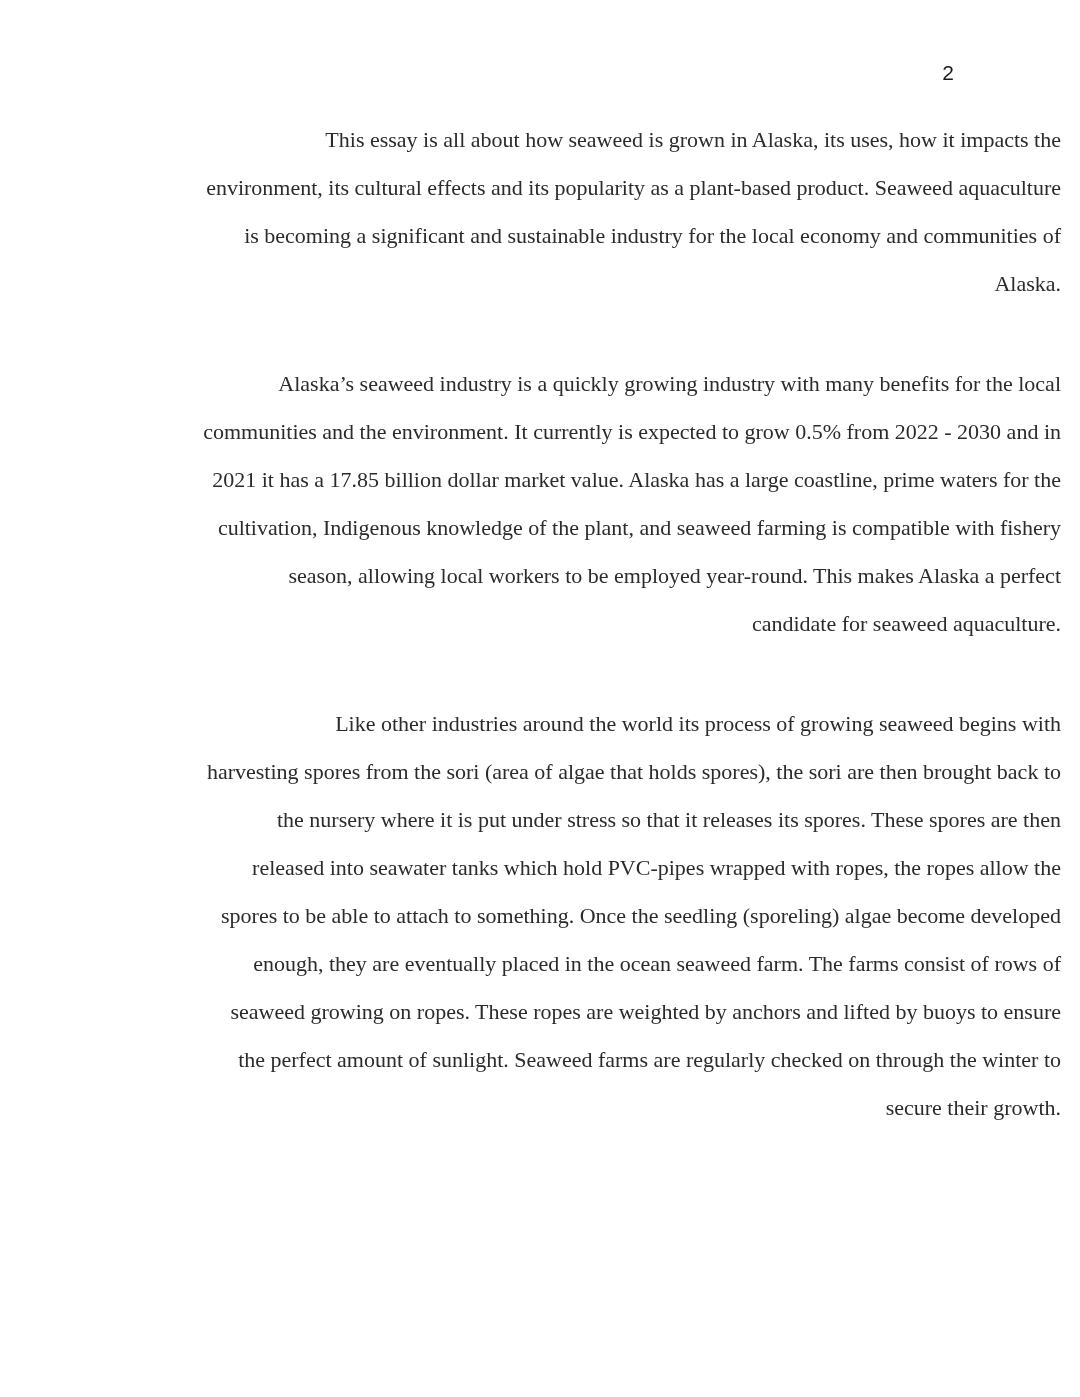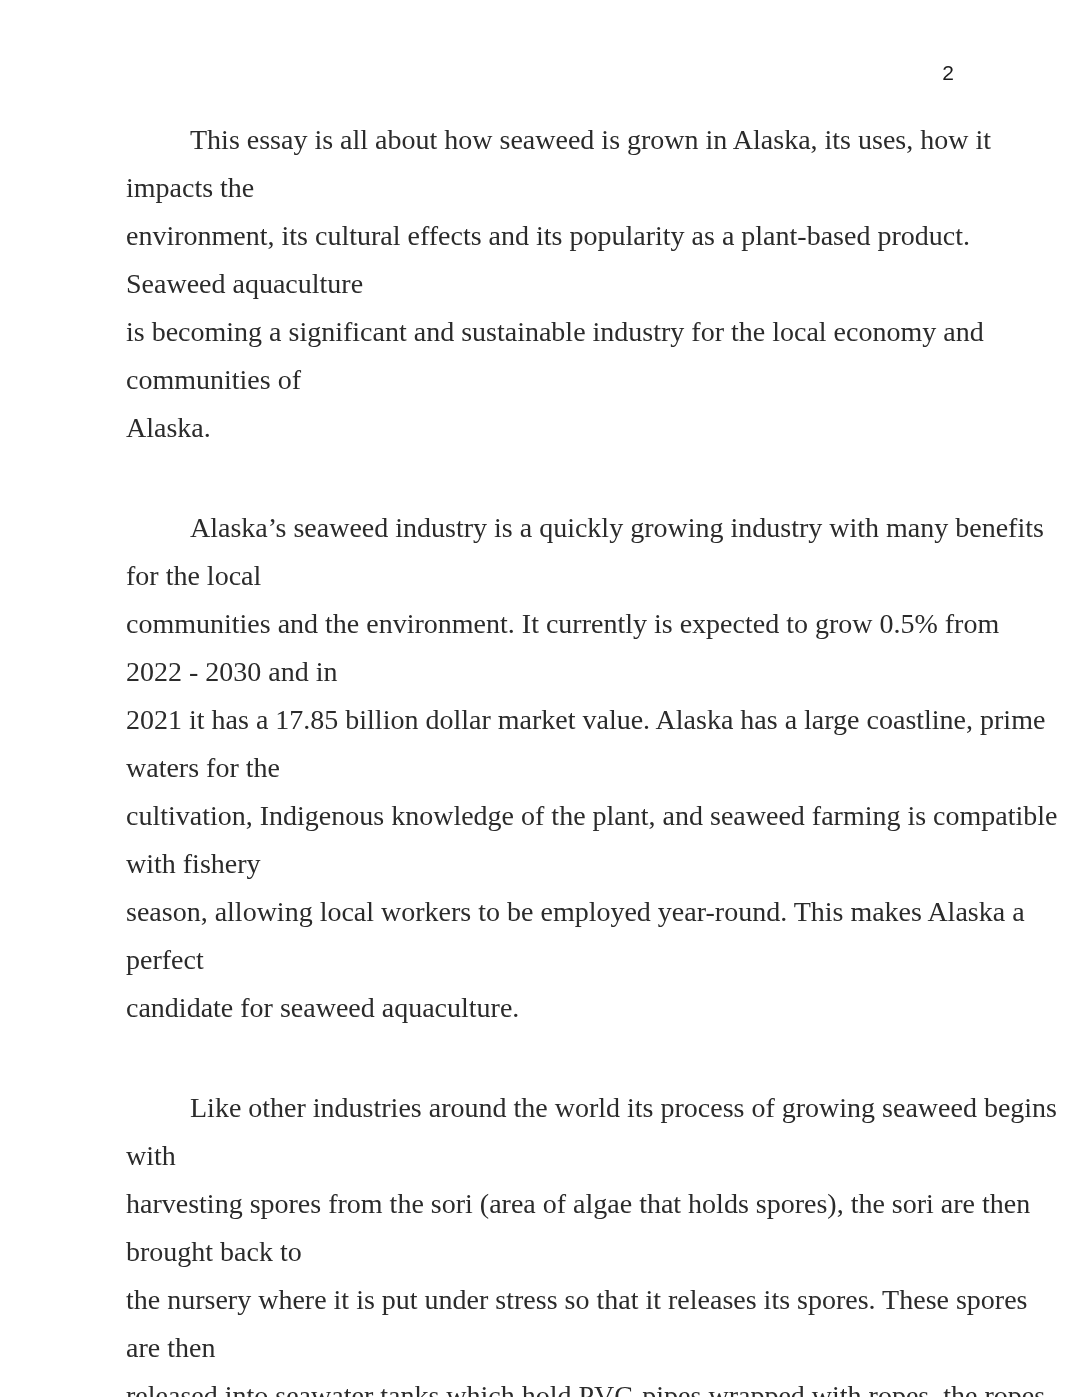--- a/index.html
+++ b/index.html
@@ -25,26 +25,26 @@
   }
   .content {
     position: absolute;
     top: 116px;
     left: 126px;
     width: 935px;
   }
   .content p {
     margin: 0 0 52px 0;
     font-family: "Liberation Serif", serif;
-    font-size: 28px;
+    font-size: 22px;
     line-height: 48px;
     color: #2b2b2b;
     text-indent: 64px;
     white-space: pre-line;
-    text-align: left;
+    text-align: right;
   }
 </style>
 </head>
 <body>
 
 <div class="page">
   <div class="page-number">2</div>
   <div class="content">
     <p>This essay is all about how seaweed is grown in Alaska, its uses, how it impacts the
 environment, its cultural effects and its popularity as a plant-based product. Seaweed aquaculture

